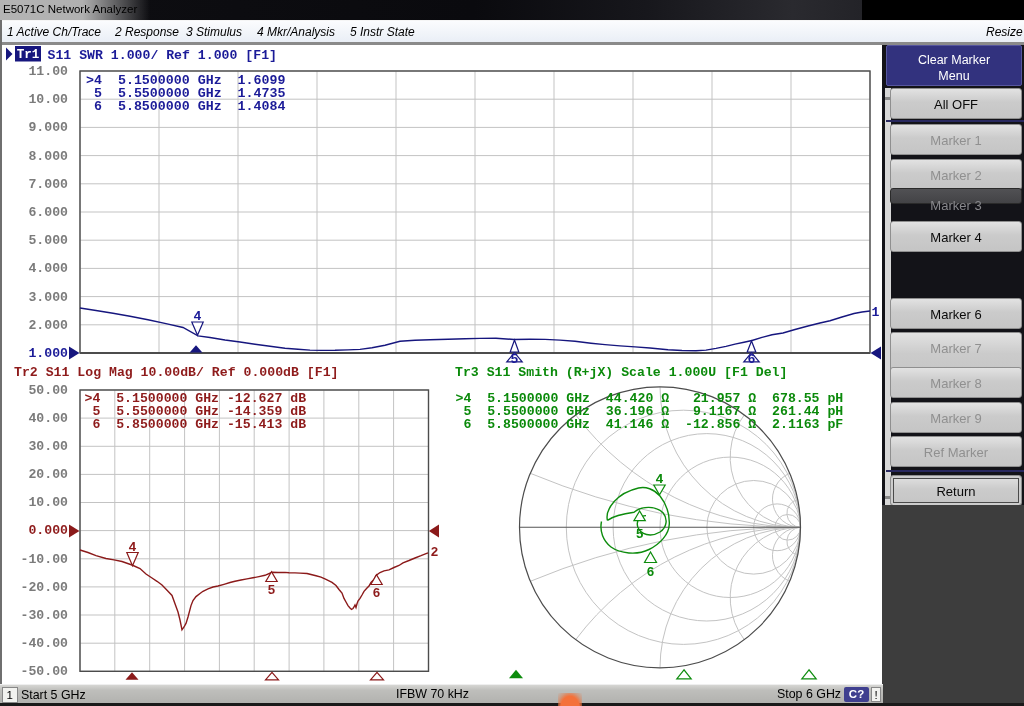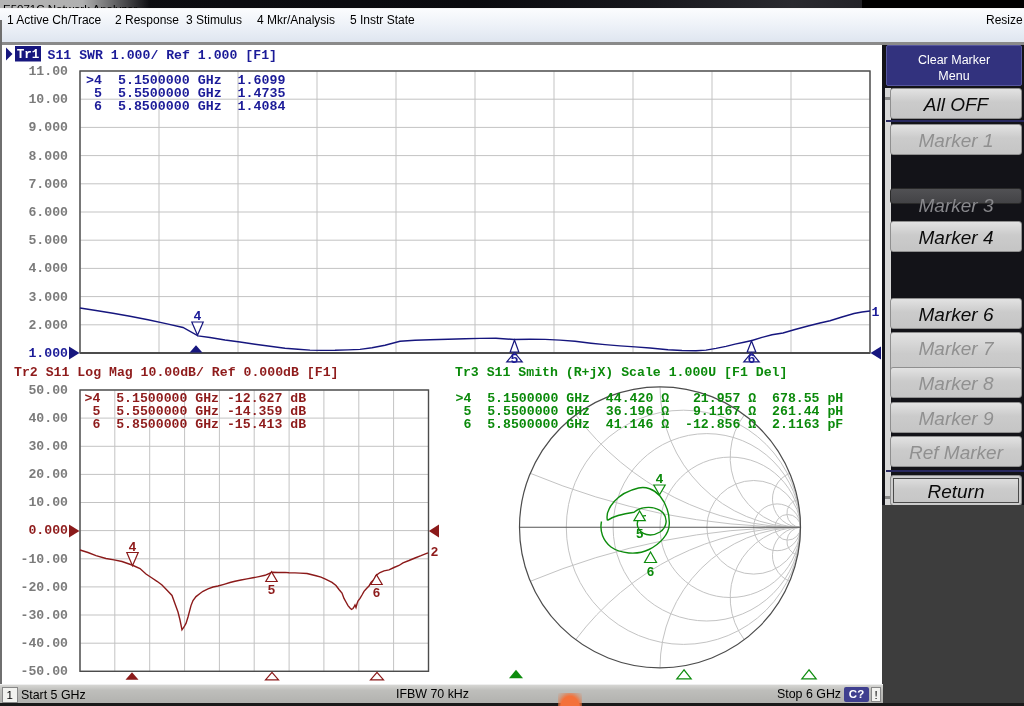--- a/index.html
+++ b/index.html
@@ -2,34 +2,34 @@
 <html><head><meta charset="utf-8"><style>
 * {margin:0;padding:0;box-sizing:border-box;}
 html,body {width:1024px;height:706px;overflow:hidden;background:#000;
   font-family:"Liberation Sans",sans-serif;}
 #win {position:relative;width:1024px;height:706px;}
 #title {position:absolute;left:0;top:0;width:862px;height:20px;
   background:linear-gradient(to right,#0e0e12 0%,#0a0a0e 55%,#17171c 75%,#2a2a2f 92%,#232328 100%);}
 #titleglow {position:absolute;left:0;top:0;width:150px;height:20px;
   background:linear-gradient(to right,#b4b4b4 0%,#b0b0b0 55%,rgba(160,160,160,0.55) 78%,rgba(120,120,120,0) 100%);}
 #titletext {position:absolute;left:3px;top:3px;font-size:11.5px;color:#000;}
-#menubar {position:absolute;left:0;top:8px;width:1024px;height:36px;
-  background:linear-gradient(#fbfcfe,#eef2f8 45%,#dde4ef);border-top:1px solid #f5f5f5;}
+#menubar {position:absolute;left:0;top:20px;width:1024px;height:36px;
+  background:linear-gradient(#fbfcfe,#eef2f8 45%,#dde4ef);border-top:1px solid #f5f5f5;font-style:italic;}
 #menubar span {position:absolute;top:3.5px;font-size:12px;color:#000;}
 #menuedge {position:absolute;left:0;top:41.5px;width:1024px;height:3.5px;background:#8a8a8a;}
 #content {position:absolute;left:0;top:45px;width:882px;height:639px;background:#fff;}
 #leftedge {position:absolute;left:0;top:20px;width:1.5px;height:686px;background:#6f6f6f;}
 #sidebar {position:absolute;left:882px;top:45px;width:142px;height:661px;background:#131318;}
 #sidebar .strip {position:absolute;left:3px;top:43px;width:6px;height:417px;background:#d8d8d8;}
 #sidebar .strip:before {content:'';position:absolute;left:0;top:9px;width:6px;height:3px;background:#8a8a8a;display:block;}
 #sidebar .strip:after {content:'';position:absolute;left:0;bottom:6px;width:6px;height:3px;background:#8a8a8a;display:block;}
 #sidebar .hdr {position:absolute;left:4px;top:0px;width:136px;height:40.5px;background:#32327e;
   border:1px solid #56569e;border-radius:2px;color:#fff;font-size:12.5px;text-align:center;padding-top:6px;line-height:16px;}
 .btn {position:absolute;left:8px;width:132px;background:linear-gradient(#e2e2e2,#cbcbcb 45%,#c5c5c5);
-  border:1px solid #8f8f8f;border-radius:3px;color:#0a0a0a;font-size:19px;text-align:center;font-style:italic;}
+  border:1px solid #8f8f8f;border-radius:3px;color:#0a0a0a;font-size:13px;text-align:center;}
 .btn.dis {color:#909090;}
 .btn.dark {background:linear-gradient(#515154,#434346);border-color:#2a2a2a;color:#88888c;}
 .btn.ret {box-shadow:inset 0 0 0 2px #cdcdcd, inset 0 0 0 3px #4a4a4a;}
 .sep {position:absolute;left:4px;width:138px;height:2.2px;background:#28285e;}
 #statusbar {position:absolute;left:0;top:684px;width:883px;height:19px;
   background:linear-gradient(#d6d6d3,#bebebb 30%,#b2b2af);border-top:1px solid #efefef;font-size:12.4px;color:#000;}
 #blackstrip {position:absolute;left:0;top:702.5px;width:1024px;height:3.5px;background:#1a1a1a;}
 #sbdark {position:absolute;left:882px;top:505px;width:142px;height:198px;background:#3d3d3d;}
 .box {position:absolute;top:2px;height:15px;background:#f2f2ef;border:1px solid #888;
   text-align:center;line-height:14px;font-size:11.5px;}
@@ -203,20 +203,21 @@
 <text x="455.0" y="376.3" font-family="'Liberation Mono', monospace" font-size="13.2" fill="#0b8a0b" text-anchor="start" font-weight="bold" xml:space="preserve">Tr3 S11 Smith (R+jX) Scale 1.000U [F1 Del]</text>
 <text x="455.5" y="402.3" font-family="'Liberation Mono', monospace" font-size="13.2" fill="#0b8a0b" text-anchor="start" font-weight="bold" xml:space="preserve">&gt;4  5.1500000 GHz  44.420 Ω   21.957 Ω  678.55 pH</text>
 <text x="455.5" y="415.1" font-family="'Liberation Mono', monospace" font-size="13.2" fill="#0b8a0b" text-anchor="start" font-weight="bold" xml:space="preserve"> 5  5.5500000 GHz  36.196 Ω   9.1167 Ω  261.44 pH</text>
 <text x="455.5" y="427.9" font-family="'Liberation Mono', monospace" font-size="13.2" fill="#0b8a0b" text-anchor="start" font-weight="bold" xml:space="preserve"> 6  5.8500000 GHz  41.146 Ω  -12.856 Ω  2.1163 pF</text>
   </svg>
   <div id="sidebar">
     <div class="strip"></div>
     <div class="hdr">Clear Marker<br>Menu</div>
     <div class="btn" style="top:43.400000000000006px;height:31px;line-height:31px;">All OFF</div>
 <div class="btn dis" style="top:79.4px;height:31px;line-height:31px;">Marker 1</div>
+<div class="btn dis" style="top:114.1px;height:31px;line-height:31px;">Marker 2</div>
 <div class="btn dark" style="top:143px;height:16px;line-height:33.4px;">Marker 3</div>
 <div class="btn" style="top:176px;height:31px;line-height:31px;">Marker 4</div>
 <div class="btn" style="top:252.5px;height:31px;line-height:31px;">Marker 6</div>
 <div class="btn dis" style="top:287.2px;height:48px;line-height:31px;">Marker 7</div>
 <div class="btn dis" style="top:321.9px;height:31px;line-height:31px;">Marker 8</div>
 <div class="btn dis" style="top:356.6px;height:31px;line-height:31px;">Marker 9</div>
 <div class="btn ret" style="top:430.0px;height:31px;line-height:31px;">Return</div>
 <div class="btn dis" style="top:391.3px;height:31px;line-height:31px;">Ref Marker</div>
     <div class="sep" style="top:75.2px;"></div>
     <div class="sep" style="top:425.3px;"></div>

